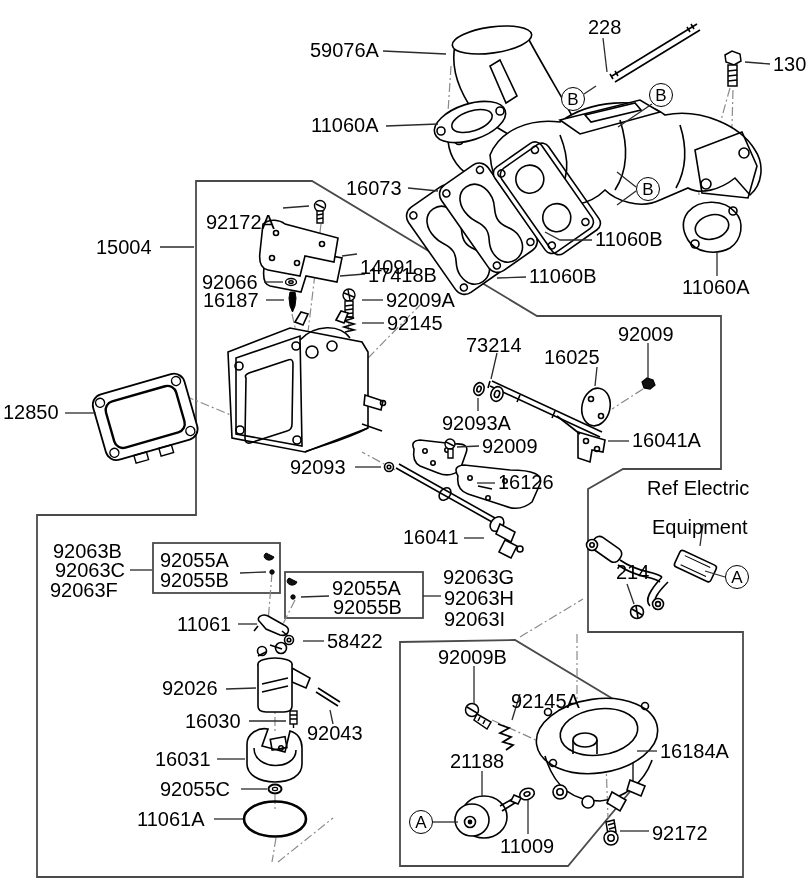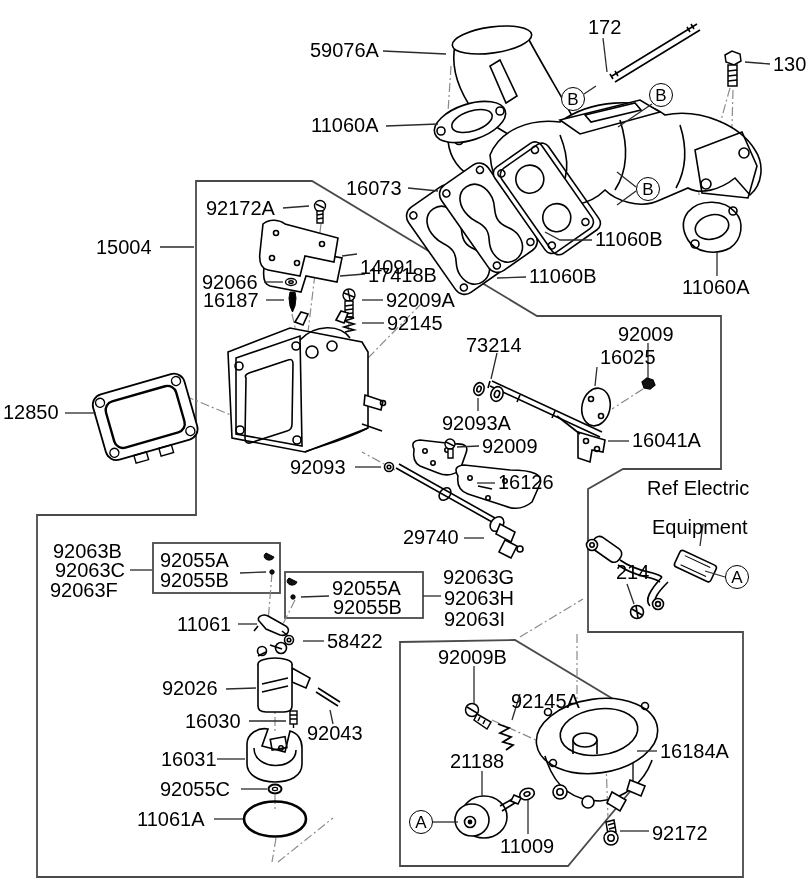--- a/index.html
+++ b/index.html
@@ -393,63 +393,63 @@
     <path d="M528,834 L528,800"></path>
     <path d="M620,831 L649,831"></path>
     <path d="M584,94 L596,86"></path>
     <path d="M652,104 L618,127"></path>
     <path d="M617,172 L636,187 M617,205 L636,191"></path>
   </g>
 </svg>
 
   <div class="lbl" style="left:310px;top:39px">59076A</div>
   <div class="lbl" style="left:311px;top:114px">11060A</div>
-  <div class="lbl" style="left:588px;top:16px">172</div>
+  <div class="lbl" style="left:588px;top:16px">228</div>
   <div class="lbl" style="left:773px;top:53px">130</div>
   <div class="lbl" style="left:346px;top:177px">16073</div>
   <div class="lbl" style="left:595px;top:228px">11060B</div>
   <div class="lbl" style="left:529px;top:265px">11060B</div>
   <div class="lbl" style="left:682px;top:276px">11060A</div>
-  <div class="lbl" style="left:206px;top:197px">92172A</div>
+  <div class="lbl" style="left:206px;top:211px">92172A</div>
   <div class="lbl" style="left:96px;top:236px">15004</div>
   <div class="lbl" style="left:360px;top:256px">14091</div>
   <div class="lbl" style="left:368px;top:264px">17418B</div>
   <div class="lbl" style="left:202px;top:271px">92066</div>
   <div class="lbl" style="left:203px;top:289px">16187</div>
   <div class="lbl" style="left:386px;top:289px">92009A</div>
   <div class="lbl" style="left:387px;top:312px">92145</div>
   <div class="lbl" style="left:3px;top:401px">12850</div>
   <div class="lbl" style="left:290px;top:456px">92093</div>
   <div class="lbl" style="left:466px;top:334px">73214</div>
-  <div class="lbl" style="left:600px;top:346px">16025</div>
+  <div class="lbl" style="left:544px;top:346px">16025</div>
   <div class="lbl" style="left:618px;top:323px">92009</div>
   <div class="lbl" style="left:442px;top:412px">92093A</div>
   <div class="lbl" style="left:482px;top:435px">92009</div>
   <div class="lbl" style="left:632px;top:429px">16041A</div>
   <div class="lbl" style="left:498px;top:471px">16126</div>
-  <div class="lbl" style="left:403px;top:526px">29740</div>
+  <div class="lbl" style="left:403px;top:526px">16041</div>
   <div class="lbl" style="left:647px;top:477px">Ref Electric</div>
   <div class="lbl" style="left:652px;top:516px">Equipment</div>
   <div class="lbl" style="left:616px;top:561px">214</div>
   <div class="lbl" style="left:53px;top:540px">92063B</div>
   <div class="lbl" style="left:55px;top:559px">92063C</div>
   <div class="lbl" style="left:50px;top:579px">92063F</div>
   <div class="lbl" style="left:160px;top:549px">92055A</div>
   <div class="lbl" style="left:160px;top:569px">92055B</div>
   <div class="lbl" style="left:332px;top:577px">92055A</div>
   <div class="lbl" style="left:333px;top:596px">92055B</div>
   <div class="lbl" style="left:443px;top:566px">92063G</div>
   <div class="lbl" style="left:444px;top:587px">92063H</div>
   <div class="lbl" style="left:444px;top:608px">92063I</div>
   <div class="lbl" style="left:177px;top:613px">11061</div>
   <div class="lbl" style="left:327px;top:630px">58422</div>
   <div class="lbl" style="left:162px;top:677px">92026</div>
   <div class="lbl" style="left:185px;top:710px">16030</div>
   <div class="lbl" style="left:307px;top:722px">92043</div>
-  <div class="lbl" style="left:161px;top:748px">16031</div>
+  <div class="lbl" style="left:155px;top:748px">16031</div>
   <div class="lbl" style="left:160px;top:778px">92055C</div>
   <div class="lbl" style="left:137px;top:808px">11061A</div>
   <div class="lbl" style="left:438px;top:646px">92009B</div>
   <div class="lbl" style="left:511px;top:690px">92145A</div>
   <div class="lbl" style="left:660px;top:740px">16184A</div>
   <div class="lbl" style="left:450px;top:750px">21188</div>
   <div class="lbl" style="left:500px;top:835px">11009</div>
   <div class="lbl" style="left:652px;top:822px">92172</div>
 
   <div class="refmark" style="left:561px;top:87px">B</div>

